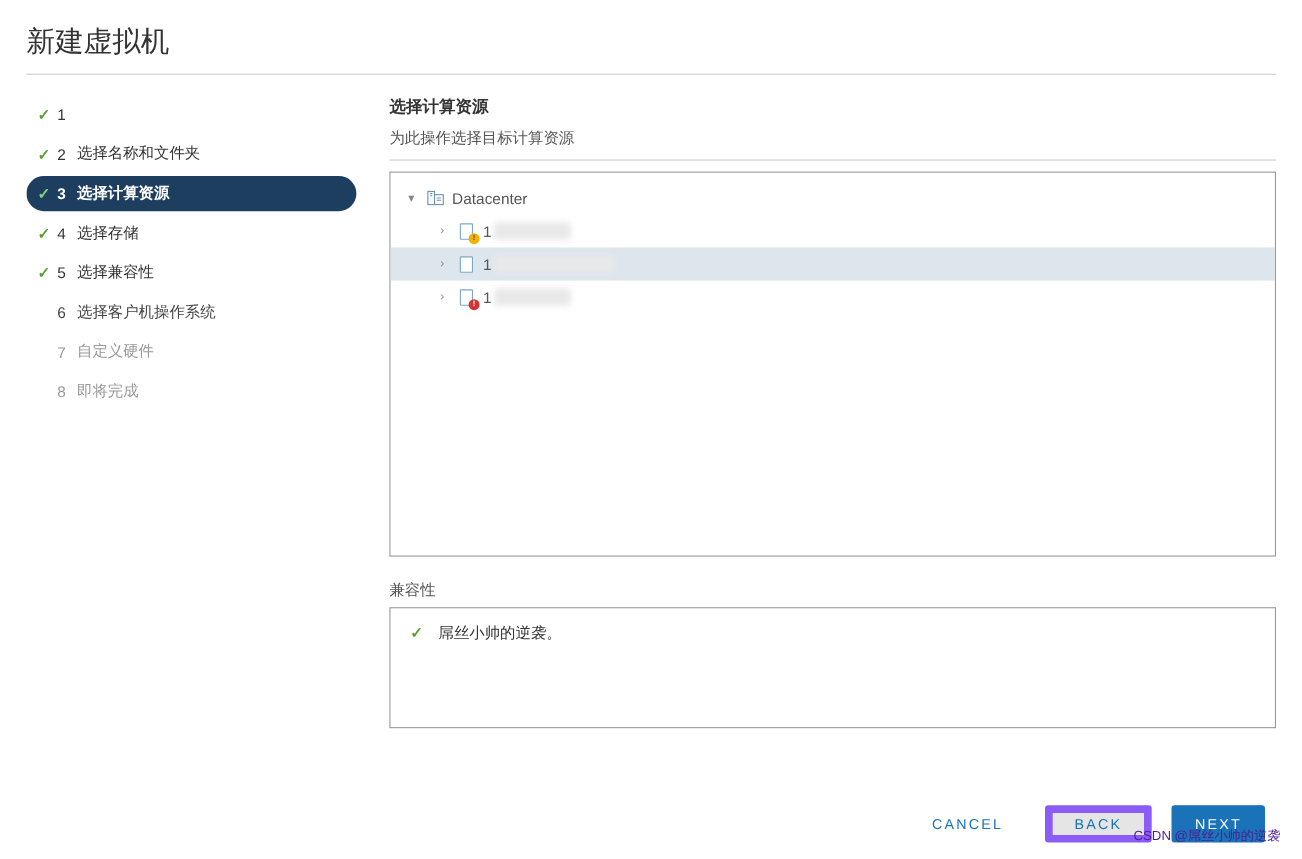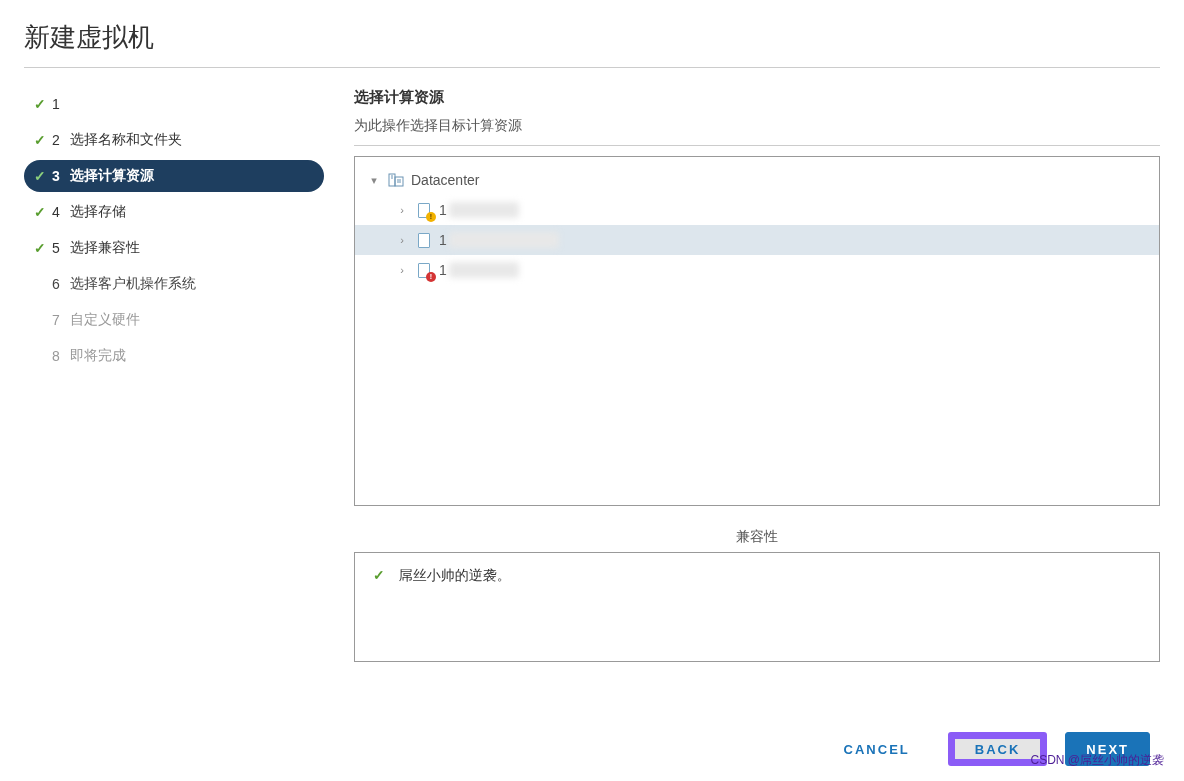--- a/index.html
+++ b/index.html
@@ -25,25 +25,25 @@
   .tree-row.indent1 { padding-left: 40px; }
   .tree-row.selected { background: #dde6ed; }
   .caret { width: 14px; text-align: center; color: #888; font-size: 11px; margin-right: 6px; }
   .node-icon { width: 18px; height: 18px; margin-right: 6px; display: inline-flex; align-items: center; justify-content: center; position: relative; }
   .dc-icon svg { width: 16px; height: 16px; }
   .host-icon { border: 1px solid #7aa8c7; width: 12px; height: 15px; border-radius: 1px; background: #fff; }
   .badge { position: absolute; bottom: -3px; right: -3px; width: 10px; height: 10px; border-radius: 50%; font-size: 7px; line-height: 10px; text-align: center; color: #fff; font-weight: bold; }
   .badge.warn { background: #f2b200; color: #5a3d00; }
   .badge.err { background: #d43434; }
   .blur { display: inline-block; height: 16px; background: #e8e8e8; border-radius: 3px; filter: blur(3px); margin-left: 2px; }
-  .compat-title { margin-top: 22px; font-size: 14px; color: #555; margin-bottom: 6px; text-align: center; }
+  .compat-title { margin-top: 22px; font-size: 14px; color: #555; margin-bottom: 6px; }
   .compat-box { border: 1px solid #999; height: 110px; padding: 14px 18px; font-size: 14px; color: #333; }
   .compat-box .check-icon { color: #5a9e30; font-weight: bold; margin-right: 10px; }
   .footer { height: 64px; display: flex; justify-content: flex-end; align-items: center; gap: 18px; padding-right: 10px; }
-  .btn { height: 34px; padding: 0 20px; font-size: 13px; letter-spacing: 2px; font-weight: 700; border-radius: 3px; cursor: pointer; display: flex; align-items: center; }
+  .btn { height: 34px; padding: 0 20px; font-size: 13px; letter-spacing: 2px; font-weight: 400; border-radius: 3px; cursor: pointer; display: flex; align-items: center; }
   .btn-text { background: none; border: none; color: #1a73b8; }
   .btn-outline { background: #e5e5e5; border: 7px solid #8b5cf6; color: #1a73b8; }
   .btn-primary { background: #1a73b8; border: 1px solid #1a73b8; color: #fff; }
   .watermark { position: absolute; right: 20px; bottom: 12px; font-size: 12px; color: #4c1d95; pointer-events: none; }
 </style>
 </head>
 <body>
 
 <div class="dialog">
   <div class="dialog-title">新建虚拟机</div>

